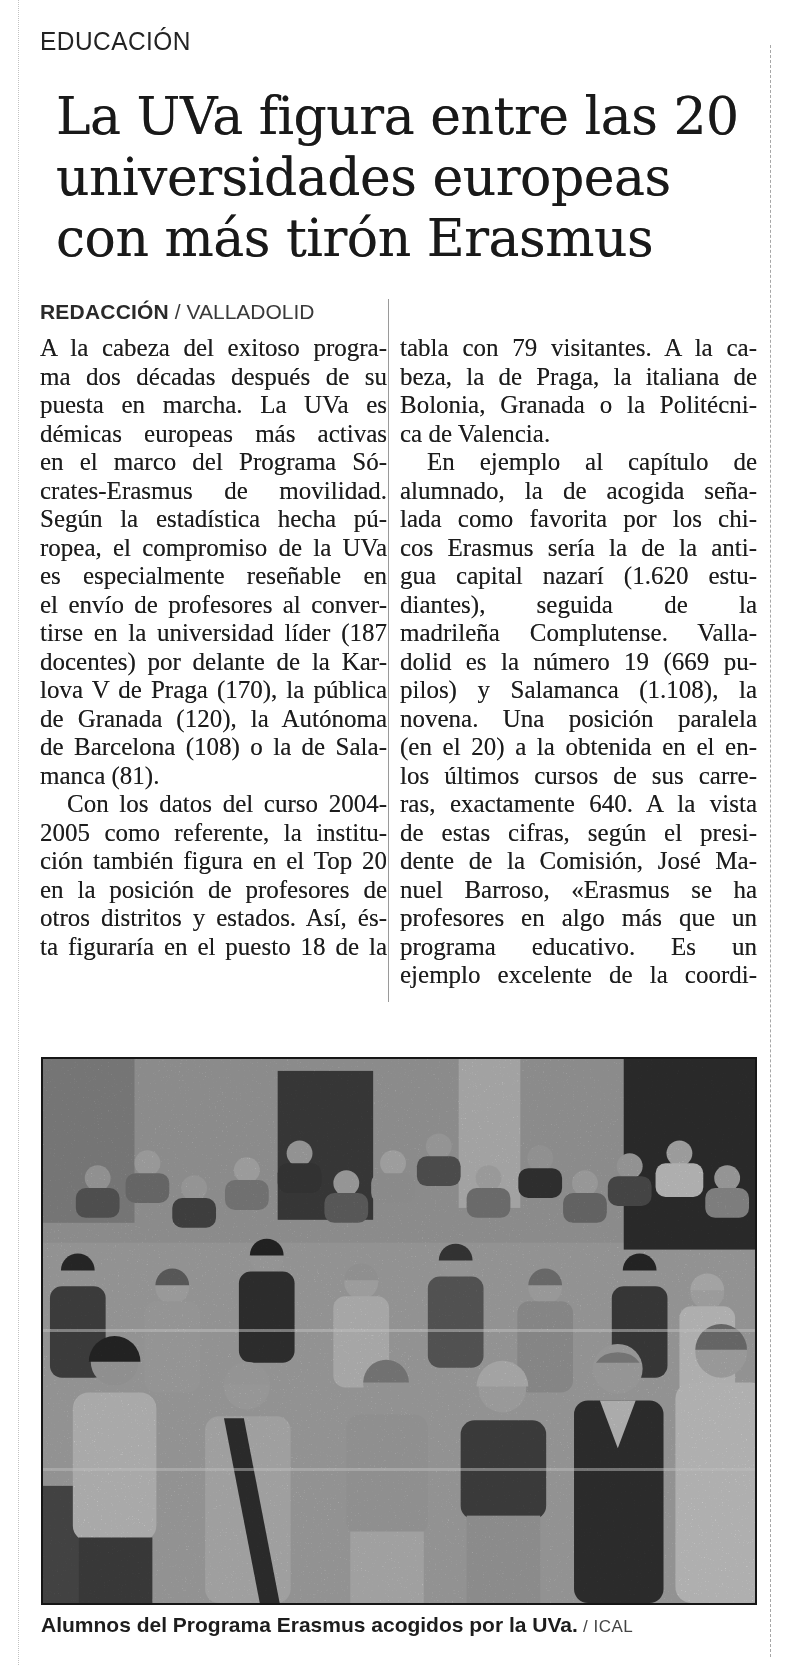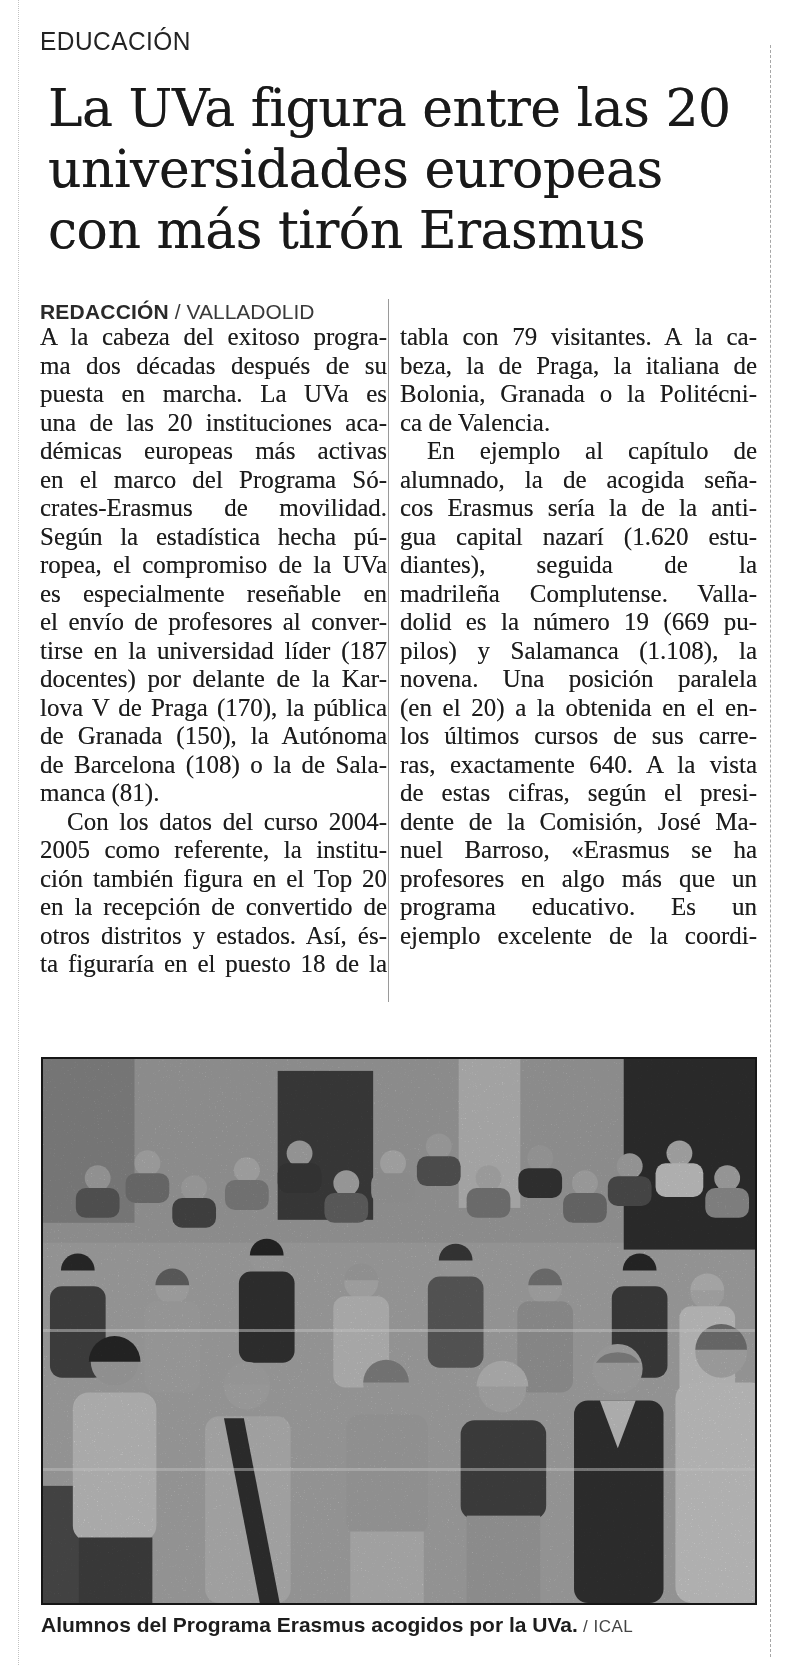--- a/index.html
+++ b/index.html
@@ -9,33 +9,33 @@
   }
   .page{position:absolute;inset:0;}
   .rule-left{position:absolute;left:18px;top:0;bottom:0;width:0;border-left:1px dotted #b3b3b3;opacity:.8;}
   .rule-right{position:absolute;left:770px;top:45px;bottom:8px;width:0;border-left:1px dashed #a7a7a7;}
   .kicker{
     position:absolute;left:40px;top:26px;
     font-family:"Liberation Sans",sans-serif;font-size:26px;font-weight:400;
     letter-spacing:.5px;color:#232323;transform:scaleX(.94);transform-origin:left;
   }
   .headline{
-    position:absolute;left:40px;top:70px;width:720px;margin:8px;
+    position:absolute;left:40px;top:70px;width:720px;margin:16px;
     font-family:"DejaVu Serif",serif;font-weight:400;font-size:52px;line-height:61px;
     color:#191919;letter-spacing:-.5px;text-shadow:0 0 .5px rgba(0,0,0,.55);
   }
   .hl{display:block;}
   .dateline{
     position:absolute;left:40px;top:300px;
     font-family:"Liberation Sans",sans-serif;font-size:21px;color:#2a2a2a;text-align:right;
   }
   .dateline .author{font-weight:700;letter-spacing:.2px;}
   .dateline .sep,.dateline .loc{font-weight:400;color:#3a3a3a;white-space:pre;}
   .col{
-    position:absolute;top:323px;
+    position:absolute;top:334px;
     font-size:25px;line-height:28.5px;color:#1c1c1c;
     text-shadow:0 0 .4px rgba(0,0,0,.5);
   }
   .col-left{left:40px;width:347px;}
   .col-right{left:400px;width:357px;}
   .bodyline{text-align:justify;text-align-last:justify;}
   .bodyline.par-end{text-align-last:left;}
   .bodyline.indent{text-indent:27px;}
   .col-divider{position:absolute;left:388px;top:299px;height:703px;width:1px;background:#9a9a9a;}
   .photo{
@@ -68,52 +68,52 @@
 
   <div class="dateline">
     <span class="author">REDACCIÓN</span><span class="sep"> / </span><span class="loc">VALLADOLID</span>
   </div>
 
   <div class="col col-left">
 
   <div class="bodyline">A la cabeza del exitoso progra-</div>
       <div class="bodyline">ma dos décadas después de su</div>
       <div class="bodyline">puesta en marcha. La UVa es</div>
-      <div class="bodyline">una de las 20 instituciones aca-</div>
       <div class="bodyline">démicas europeas más activas</div>
       <div class="bodyline">en el marco del Programa Só-</div>
       <div class="bodyline">crates-Erasmus de movilidad.</div>
       <div class="bodyline">Según la estadística hecha pú-</div>
       <div class="bodyline">ropea, el compromiso de la UVa</div>
       <div class="bodyline">es especialmente reseñable en</div>
       <div class="bodyline">el envío de profesores al conver-</div>
       <div class="bodyline">tirse en la universidad líder (187</div>
       <div class="bodyline">docentes) por delante de la Kar-</div>
       <div class="bodyline">lova V de Praga (170), la pública</div>
-      <div class="bodyline">de Granada (150), la Autónoma</div>
+      <div class="bodyline">de Granada (120), la Autónoma</div>
       <div class="bodyline">de Barcelona (108) o la de Sala-</div>
       <div class="bodyline par-end">manca (81).</div>
       <div class="bodyline indent">Con los datos del curso 2004-</div>
       <div class="bodyline">2005 como referente, la institu-</div>
       <div class="bodyline">ción también figura en el Top 20</div>
-      <div class="bodyline">en la recepción de convertido de</div>
+      <div class="bodyline">en la posición de profesores de</div>
       <div class="bodyline">otros distritos y estados. Así, és-</div>
       <div class="bodyline">ta figuraría en el puesto 18 de la</div>
     </div>
 
   <div class="col-divider"></div>
 
   <div class="col col-right">
 
   <div class="bodyline">tabla con 79 visitantes. A la ca-</div>
       <div class="bodyline">beza, la de Praga, la italiana de</div>
       <div class="bodyline">Bolonia, Granada o la Politécni-</div>
       <div class="bodyline par-end">ca de Valencia.</div>
       <div class="bodyline indent">En ejemplo al capítulo de</div>
       <div class="bodyline">alumnado, la de acogida seña-</div>
+      <div class="bodyline">lada como favorita por los chi-</div>
       <div class="bodyline">cos Erasmus sería la de la anti-</div>
       <div class="bodyline">gua capital nazarí (1.620 estu-</div>
       <div class="bodyline">diantes), seguida de la</div>
       <div class="bodyline">madrileña Complutense. Valla-</div>
       <div class="bodyline">dolid es la número 19 (669 pu-</div>
       <div class="bodyline">pilos) y Salamanca (1.108), la</div>
       <div class="bodyline">novena. Una posición paralela</div>
       <div class="bodyline">(en el 20) a la obtenida en el en-</div>
       <div class="bodyline">los últimos cursos de sus carre-</div>
       <div class="bodyline">ras, exactamente 640. A la vista</div>

